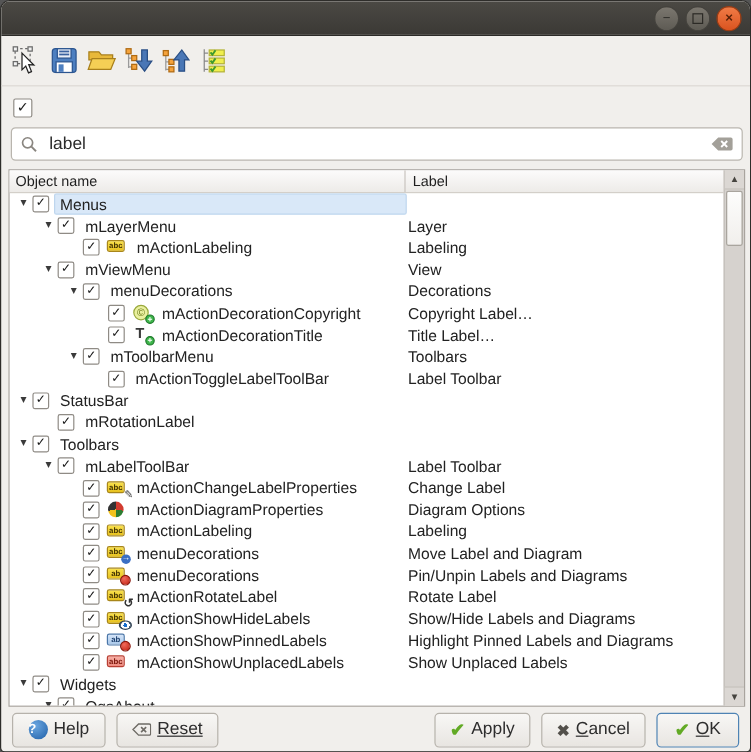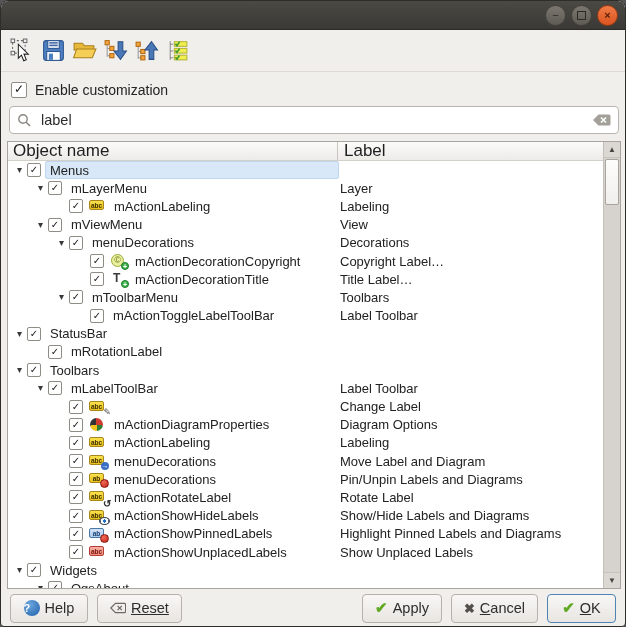--- a/index.html
+++ b/index.html
@@ -27,21 +27,21 @@
   
   .search{position:absolute;top:105px;left:8px;width:610px;height:28px;box-sizing:border-box;
           background:#fff;border:1px solid #b9b5ae;border-radius:4px;display:flex;align-items:center;
           gap:7px;padding:0 7px;}
   .search input{flex:1;border:none;outline:none;background:transparent;font-size:14.5px;color:#2b2b2b;
           font-family:"Liberation Sans",sans-serif;}
   
   .tree{position:absolute;top:140px;left:6px;width:614px;height:448px;box-sizing:border-box;
         background:#fff;border:1px solid #a9a49e;}
   .tree-header{position:absolute;top:0;left:0;right:17px;height:18px;display:flex;
-        background:linear-gradient(#fcfbfb,#edebe8);border-bottom:1px solid #d3cfc9;font-size:17px;color:#1e1e1e;}
+        background:linear-gradient(#fcfbfb,#edebe8);border-bottom:1px solid #d3cfc9;font-size:12px;color:#1e1e1e;}
   .th1{width:330px;box-sizing:border-box;padding-left:5px;border-right:1px solid #c8c4be;line-height:18px;}
   .th2{flex:1;padding-left:6px;line-height:18px;}
   .tree-body{position:absolute;top:19px;left:0;right:17px;bottom:0;overflow:hidden;font-size:13px;color:#222;}
   .trow{height:18.2px;display:flex;align-items:center;position:relative;}
   .ind{flex:none;}
   .exp{width:15px;flex:none;text-align:center;color:#3a3a3a;font-size:10px;line-height:10px;}
   .cb{width:12px;height:12px;flex:none;background:#fff;border:1px solid #8f8b85;border-radius:2px;
       font-size:10px;line-height:11px;text-align:center;color:#161616;margin-right:6px;}
   .nm{white-space:nowrap;position:relative;z-index:2;padding:0 3px;}
   .row-label{position:absolute;left:332px;white-space:nowrap;z-index:2;}
@@ -163,21 +163,20 @@
         <rect x="9" y="3.5" width="12" height="4.5" fill="#f0ef4e" stroke="#b5b43a"></rect>
         <rect x="9" y="10" width="12" height="4.5" fill="#f0ef4e" stroke="#b5b43a"></rect>
         <rect x="9" y="16.5" width="12" height="4.5" fill="#f0ef4e" stroke="#b5b43a"></rect>
         <path d="M10 5.5 l1.5 1.8 2.5-3.6 M10 12 l1.5 1.8 2.5-3.6 M10 18.5 l1.5 1.8 2.5-3.6" stroke="#3f9a2f" stroke-width="1.6" fill="none"></path>
       </svg>
     </span>
   </div>
 
   <div class="enable-row">
     <span class="cbx">✓</span>
-    <span>Enable customization</span>
   </div>
 
   <div class="search">
     <svg width="15" height="15" viewBox="0 0 15 15">
       <circle cx="6" cy="6" r="4.2" fill="none" stroke="#8a8680" stroke-width="1.4"></circle>
       <path d="M9.2 9.2 L13 13" stroke="#8a8680" stroke-width="1.6"></path>
     </svg>
     <input type="text" readonly="" value="label" style="">
     <svg width="19" height="14" viewBox="0 0 19 14">
       <path d="M1 7 L6.5 1.5 H17 a1.5 1.5 0 0 1 1.5 1.5 v8 a1.5 1.5 0 0 1 -1.5 1.5 H6.5 Z" fill="#a3a099"></path>
@@ -291,20 +290,21 @@
           <span class="row-label">Label Toolbar</span>
         </div>
         <div class="trow">
           <span class="ind" style="width: 46px;"></span>
           <span class="exp"></span>
           <span class="cb">✓</span>
           <span class="ticon">
             <span class="tag">abc</span>
             <span class="pencil">✎</span>
           </span>
+          <span class="nm">mActionChangeLabelProperties</span>
           <span class="row-label">Change Label</span>
         </div>
         <div class="trow">
           <span class="ind" style="width: 46px;"></span>
           <span class="exp"></span>
           <span class="cb">✓</span>
           <span class="ticon">
             <span class="pie"></span>
           </span>
           <span class="nm">mActionDiagramProperties</span>

